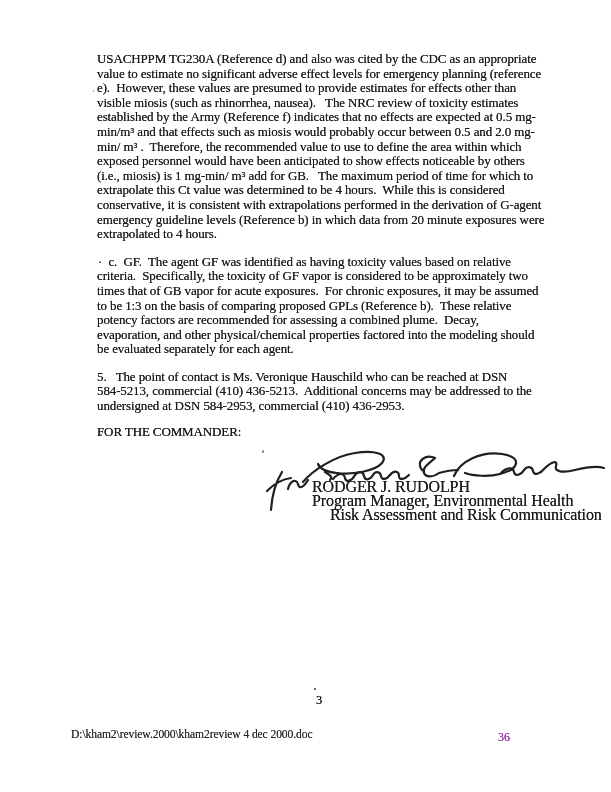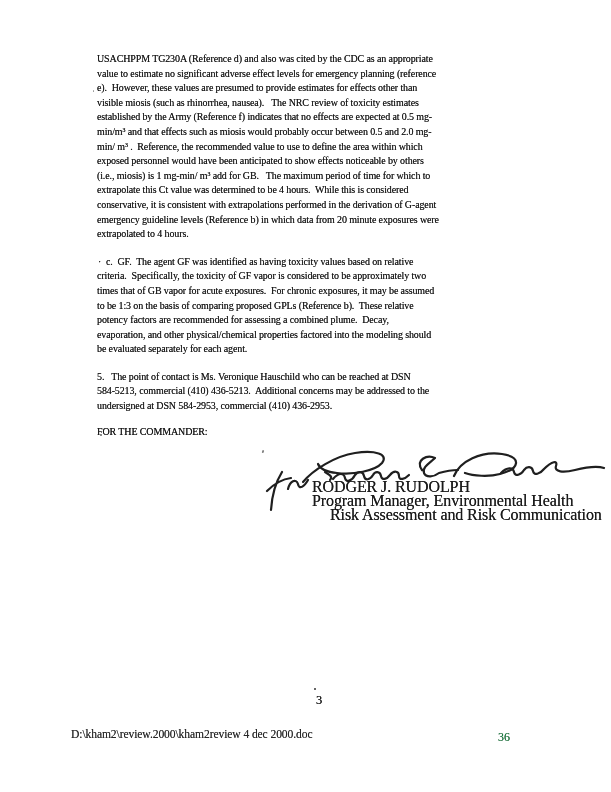--- a/index.html
+++ b/index.html
@@ -10,21 +10,21 @@
     background: #ffffff;
     overflow: hidden;
     font-family: "Liberation Serif", "DejaVu Serif", serif;
     color: #1a1a1a;
   }
   .body-text {
     position: absolute;
     left: 97px;
     top: 52px;
     width: 470px;
-    font-size: 10px;
+    font-size: 13px;
     line-height: 14.6px;
     letter-spacing: -0.12px;
     text-shadow: 0 0 0.35px rgba(10,10,10,0.75);
   }
   .para { margin: 0 0 13px 0; }
   .tline { white-space: pre; }
   .para-c .tline:first-child { text-indent: 1px; }
   .closing {
     margin-top: -2px;
     white-space: pre;
@@ -61,21 +61,21 @@
     letter-spacing: -0.1px;
     color: #262626;
     text-shadow: 0 0 0.3px rgba(20,20,20,0.6);
     white-space: pre;
   }
   .footer-stamp {
     position: absolute;
     left: 498px;
     top: 730px;
     font-size: 12px;
-    color: #15803d;
+    color: #a21caf;
     text-shadow: 0 0 0.3px rgba(20,20,20,0.6);
   }
   .speck {
     position: absolute;
     background: #333;
     border-radius: 50%;
   }
   .speck-1 { left: 314px; top: 688px; width: 2px; height: 2px; }
   .speck-2 { left: 100px; top: 434px; width: 1.6px; height: 1.8px; opacity: 0.7; }
   .speck-3 { left: 262px; top: 450px; width: 1.6px; height: 3px; opacity: 0.6; transform: rotate(18deg); }
@@ -87,21 +87,21 @@
 <div class="page">
 
   <div class="body-text">
     <div class="para">
         <div class="tline">USACHPPM TG230A (Reference d) and also was cited by the CDC as an appropriate</div>
         <div class="tline">value to estimate no significant adverse effect levels for emergency planning (reference</div>
         <div class="tline">e).  However, these values are presumed to provide estimates for effects other than</div>
         <div class="tline">visible miosis (such as rhinorrhea, nausea).   The NRC review of toxicity estimates</div>
         <div class="tline">established by the Army (Reference f) indicates that no effects are expected at 0.5 mg-</div>
         <div class="tline">min/m³ and that effects such as miosis would probably occur between 0.5 and 2.0 mg-</div>
-        <div class="tline">min/ m³ .  Reference, the recommended value to use to define the area within which</div>
+        <div class="tline">min/ m³ .  Therefore, the recommended value to use to define the area within which</div>
         <div class="tline">exposed personnel would have been anticipated to show effects noticeable by others</div>
         <div class="tline">(i.e., miosis) is 1 mg-min/ m³ add for GB.   The maximum period of time for which to</div>
         <div class="tline">extrapolate this Ct value was determined to be 4 hours.  While this is considered</div>
         <div class="tline">conservative, it is consistent with extrapolations performed in the derivation of G-agent</div>
         <div class="tline">emergency guideline levels (Reference b) in which data from 20 minute exposures were</div>
         <div class="tline">extrapolated to 4 hours.</div>
       </div>
     <div class="para para-c">
         <div class="tline">·  c.  GF.  The agent GF was identified as having toxicity values based on relative</div>
         <div class="tline">criteria.  Specifically, the toxicity of GF vapor is considered to be approximately two</div>

